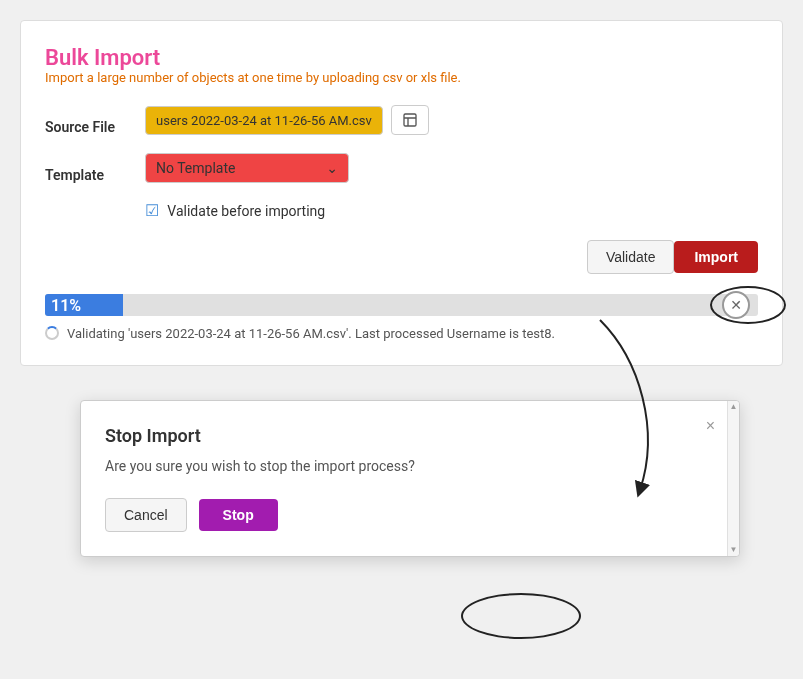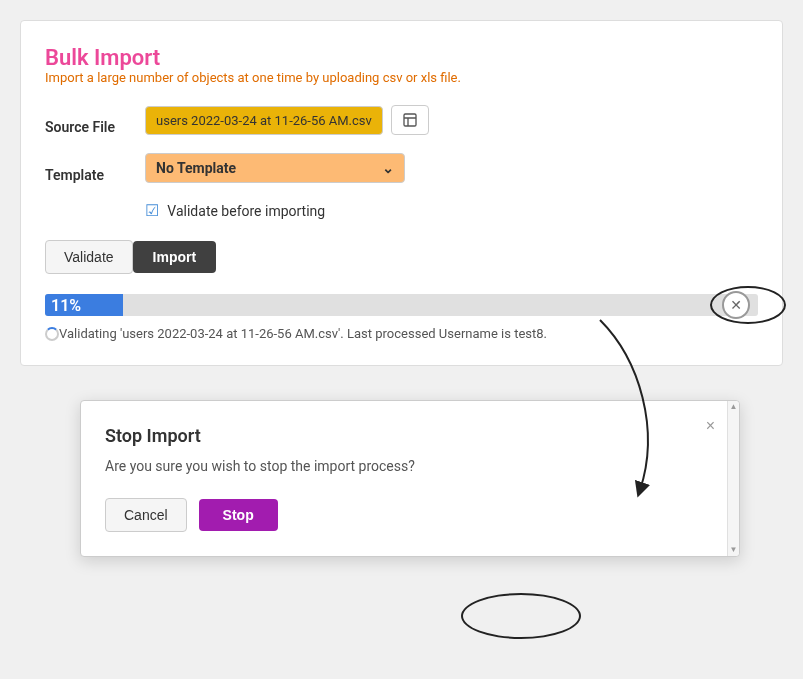--- a/index.html
+++ b/index.html
@@ -78,26 +78,25 @@
       justify-content: center;
     }
 
     .template-select {
       display: flex;
       align-items: center;
       justify-content: space-between;
       border: 1px solid #ccc;
       border-radius: 4px;
       padding: 6px 10px;
-      width: 260px;
-      cursor: pointer;
-      font-size: 14px;
-      color: #333;
-      background: #fdba74;
-      font-weight: bold;
+      width: 204px;
+      cursor: pointer;
+      font-size: 14px;
+      color: #333;
+      background: #ef4444;
     }
 
     .validate-checkbox-row {
       display: flex;
       align-items: center;
       margin-left: 100px;
       margin-bottom: 20px;
       gap: 8px;
     }
 
@@ -106,37 +105,37 @@
       font-size: 16px;
     }
 
     .validate-label {
       font-size: 14px;
       color: #333;
     }
 
     .action-row {
       display: flex;
-      justify-content: flex-start;
+      justify-content: flex-end;
       align-items: center;
       margin-bottom: 20px;
     }
 
     .btn-validate {
       background: #f5f5f5;
       border: 1px solid #ccc;
       border-radius: 4px;
       padding: 8px 18px;
       font-size: 14px;
       color: #333;
       cursor: pointer;
     }
 
     .btn-import {
-      background: #404040;
+      background: #b91c1c;
       border: none;
       border-radius: 4px;
       padding: 8px 20px;
       font-size: 14px;
       color: #fff;
       cursor: pointer;
       font-weight: 600;
     }
 
     
@@ -183,21 +182,22 @@
       display: flex;
       align-items: center;
       justify-content: center;
       cursor: pointer;
       font-size: 14px;
       color: #666;
     }
 
     .validating-msg {
       display: flex;
-      align-items: flex-end;
+      align-items: flex-start;
+      gap: 8px;
       margin-top: 10px;
       font-size: 13px;
       color: #555;
     }
 
     .validating-spinner {
       width: 14px;
       height: 14px;
       border-radius: 50%;
       border: 2px solid #ccc;

